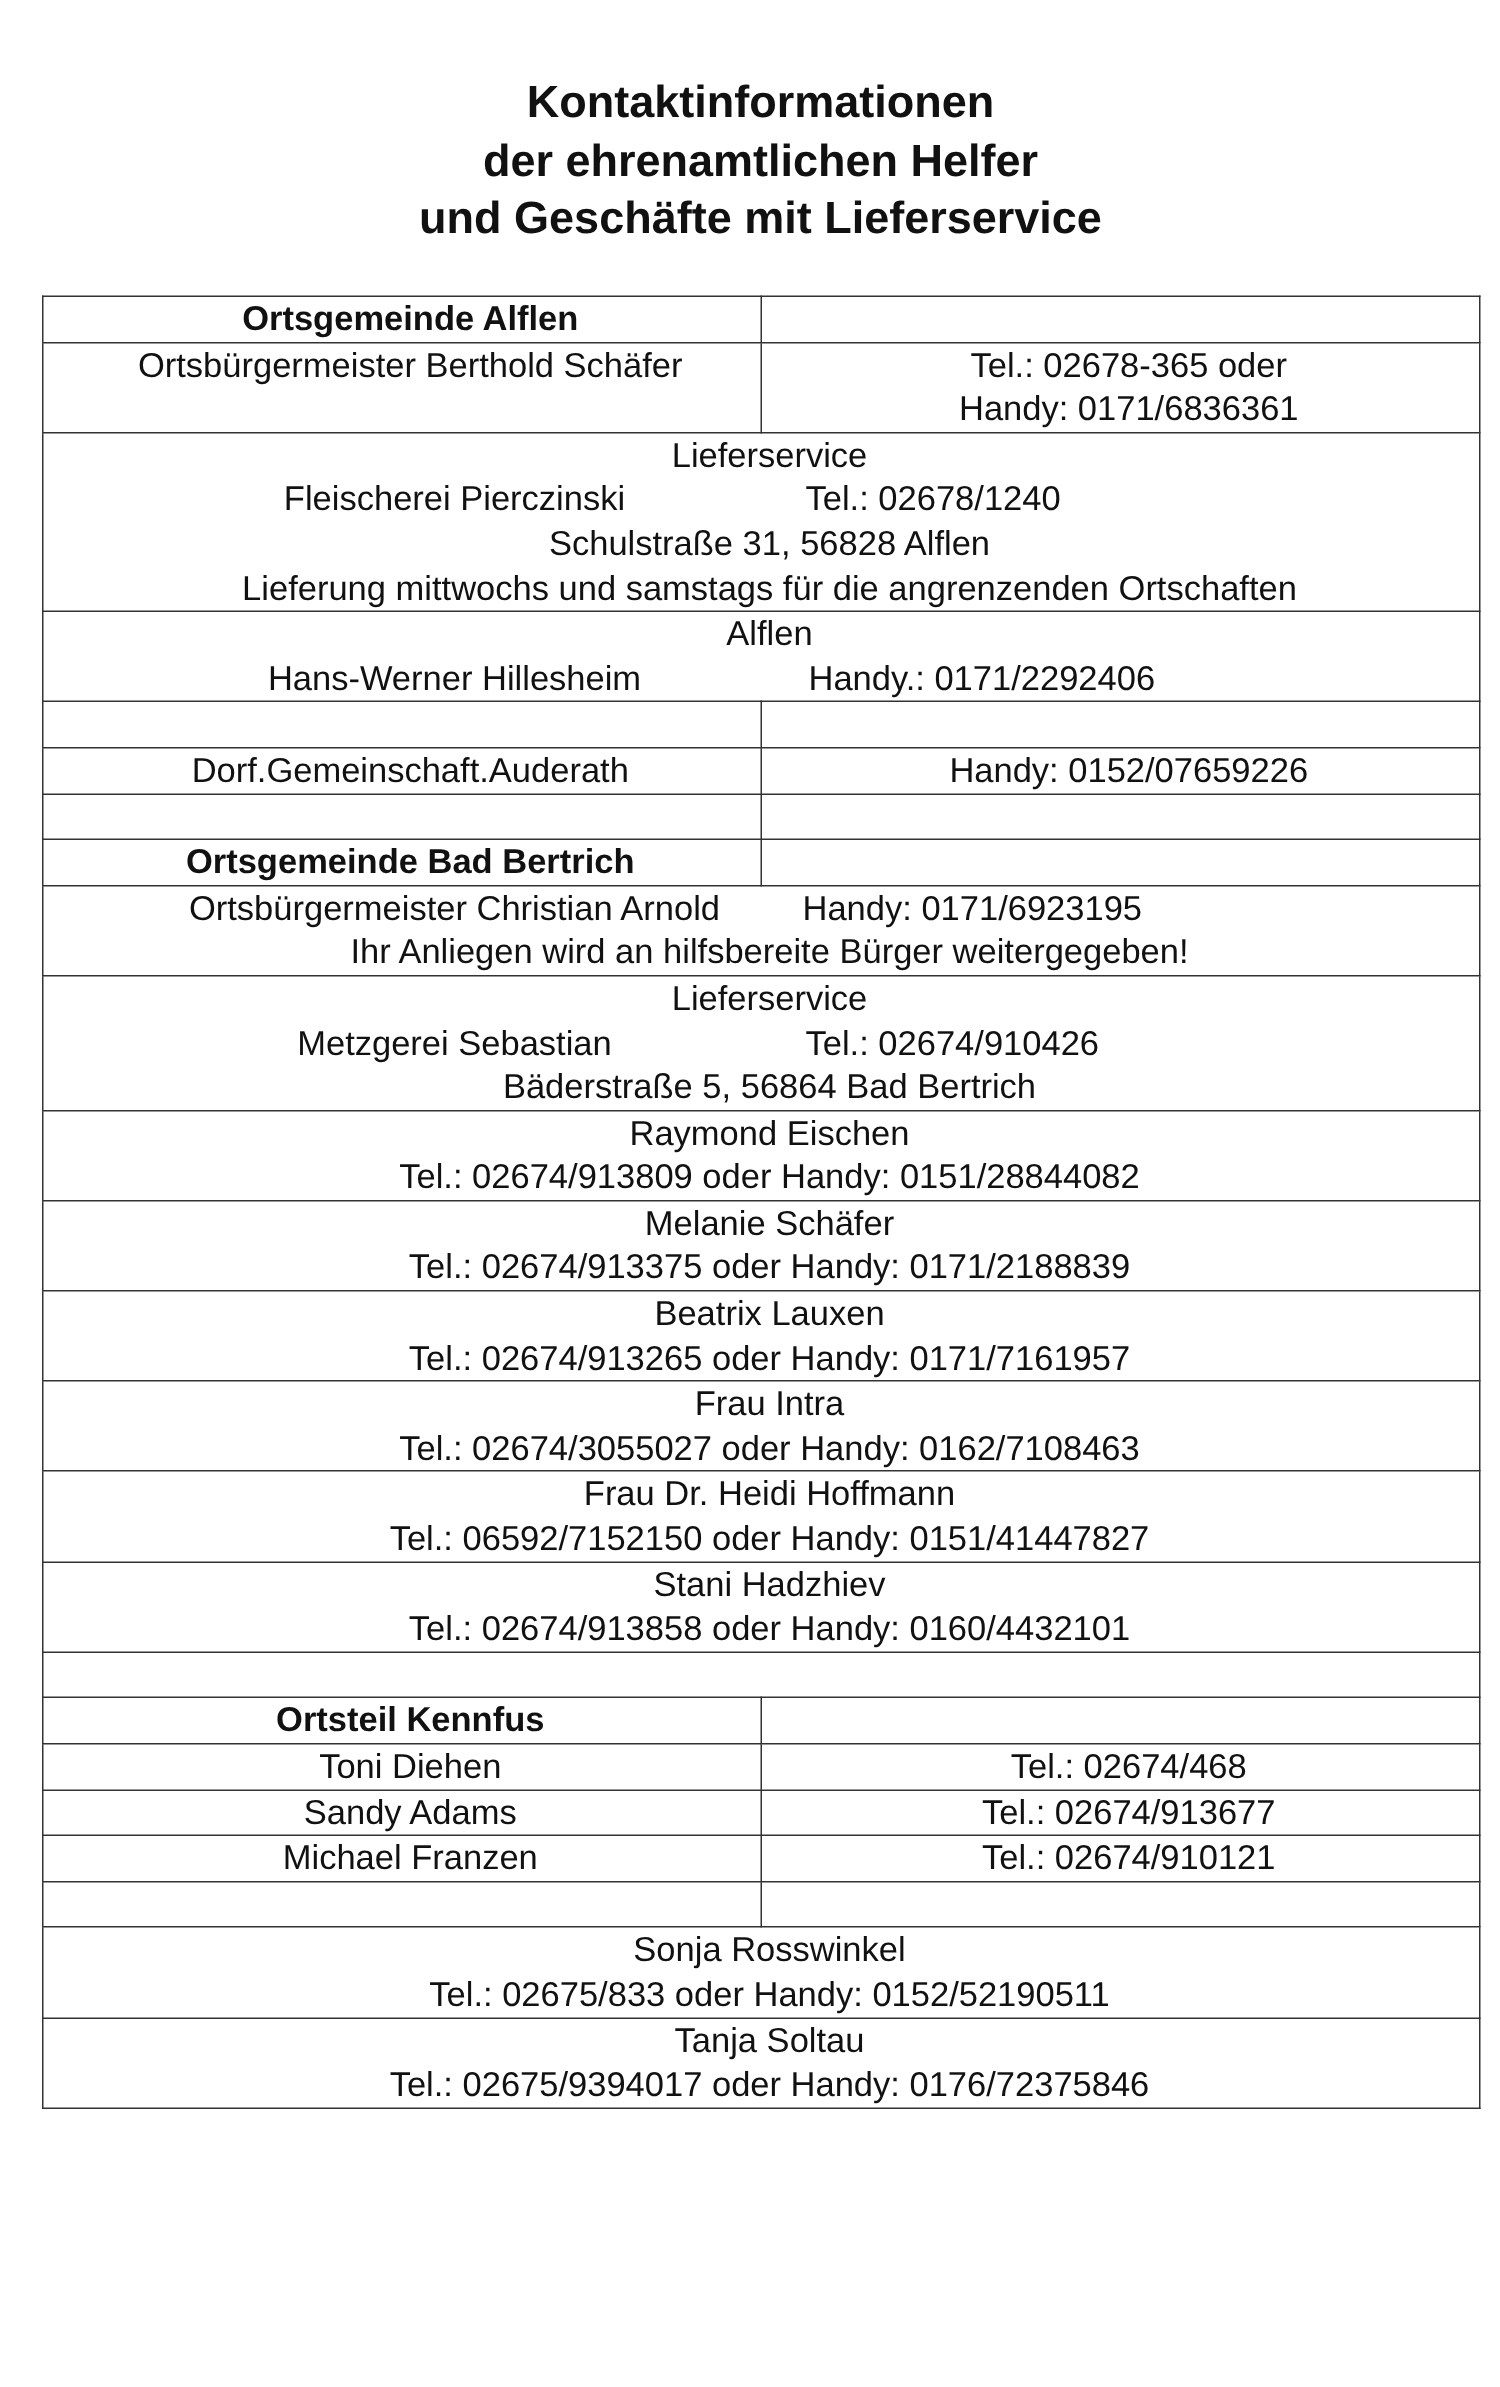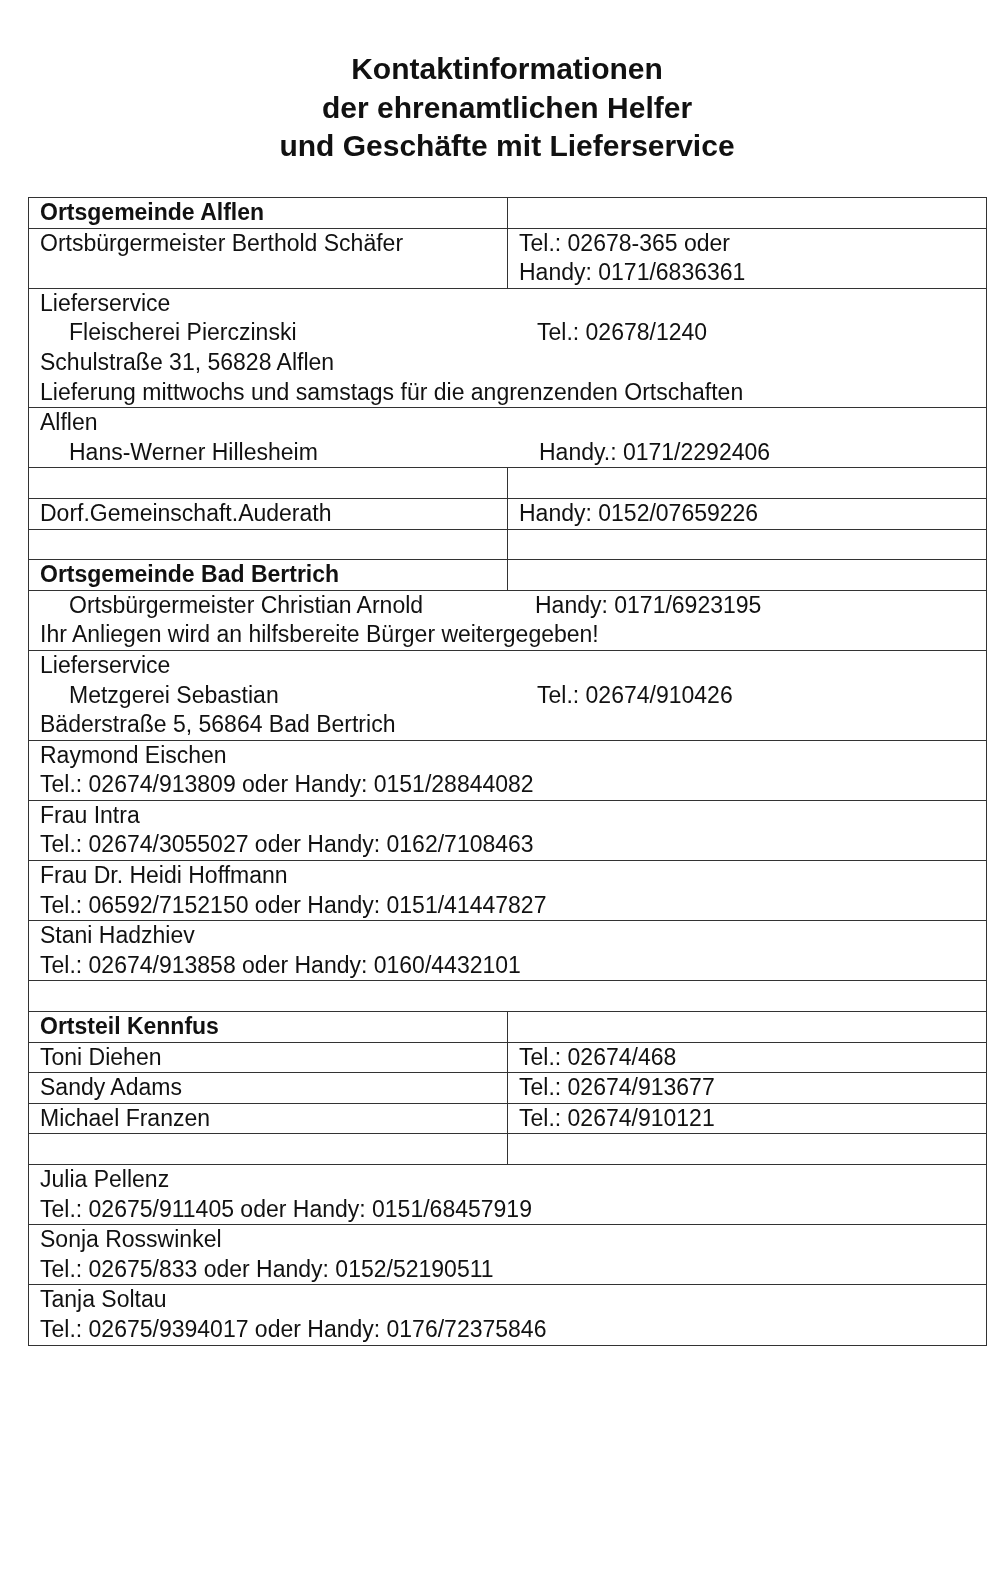--- a/index.html
+++ b/index.html
@@ -7,21 +7,21 @@
       width: 1000px; height: 1591px; position: relative; overflow: hidden;
       font-family: "Liberation Sans", sans-serif; color: #111;
     }
     .title {
       position: absolute; left: 0; top: 50px; width: 1014px;
       text-align: center; font-weight: bold; font-size: 30px; line-height: 38.5px;
     }
     .title div { white-space: nowrap; }
     table.contacts {
       position: absolute; left: 28px; top: 197px; width: 958px;
-      border-collapse: collapse; table-layout: fixed;
+      border-collapse: collapse; table-layout: fixed; text-align: center;
     }
     table.contacts col.c1 { width: 479px; }
     table.contacts col.c2 { width: 479px; }
     table.contacts td {
       border: 1.6px solid #333;
       padding: 0 0 0 11px;
       font-size: 23px; line-height: 29.6px;
       vertical-align: top; white-space: nowrap; overflow: visible;
     }
     td.bold { font-weight: bold; }
@@ -116,20 +116,32 @@
     </td>
   </tr>
   <tr>
     <td colspan="2">
       <span class="line">Raymond Eischen</span>
       <span class="line">Tel.: 02674/913809 oder Handy: 0151/28844082</span>
     </td>
   </tr>
   <tr>
     <td colspan="2">
+      <span class="line">Melanie Schäfer</span>
+      <span class="line">Tel.: 02674/913375 oder Handy: 0171/2188839</span>
+    </td>
+  </tr>
+  <tr>
+    <td colspan="2">
+      <span class="line">Beatrix Lauxen</span>
+      <span class="line">Tel.: 02674/913265 oder Handy: 0171/7161957</span>
+    </td>
+  </tr>
+  <tr>
+    <td colspan="2">
       <span class="line">Frau Intra</span>
       <span class="line">Tel.: 02674/3055027 oder Handy: 0162/7108463</span>
     </td>
   </tr>
   <tr>
     <td colspan="2">
       <span class="line">Frau Dr. Heidi Hoffmann</span>
       <span class="line">Tel.: 06592/7152150 oder Handy: 0151/41447827</span>
     </td>
   </tr>
@@ -159,26 +171,20 @@
     <td>Michael Franzen</td>
     <td>Tel.: 02674/910121</td>
   </tr>
   <tr class="empty">
         <td></td>
         <td></td>
       </tr>
 
   <tr>
     <td colspan="2">
-      <span class="line">Julia Pellenz</span>
-      <span class="line">Tel.: 02675/911405 oder Handy: 0151/68457919</span>
-    </td>
-  </tr>
-  <tr>
-    <td colspan="2">
       <span class="line">Sonja Rosswinkel</span>
       <span class="line">Tel.: 02675/833 oder Handy: 0152/52190511</span>
     </td>
   </tr>
   <tr>
     <td colspan="2">
       <span class="line">Tanja Soltau</span>
       <span class="line">Tel.: 02675/9394017 oder Handy: 0176/72375846</span>
     </td>
   </tr>

